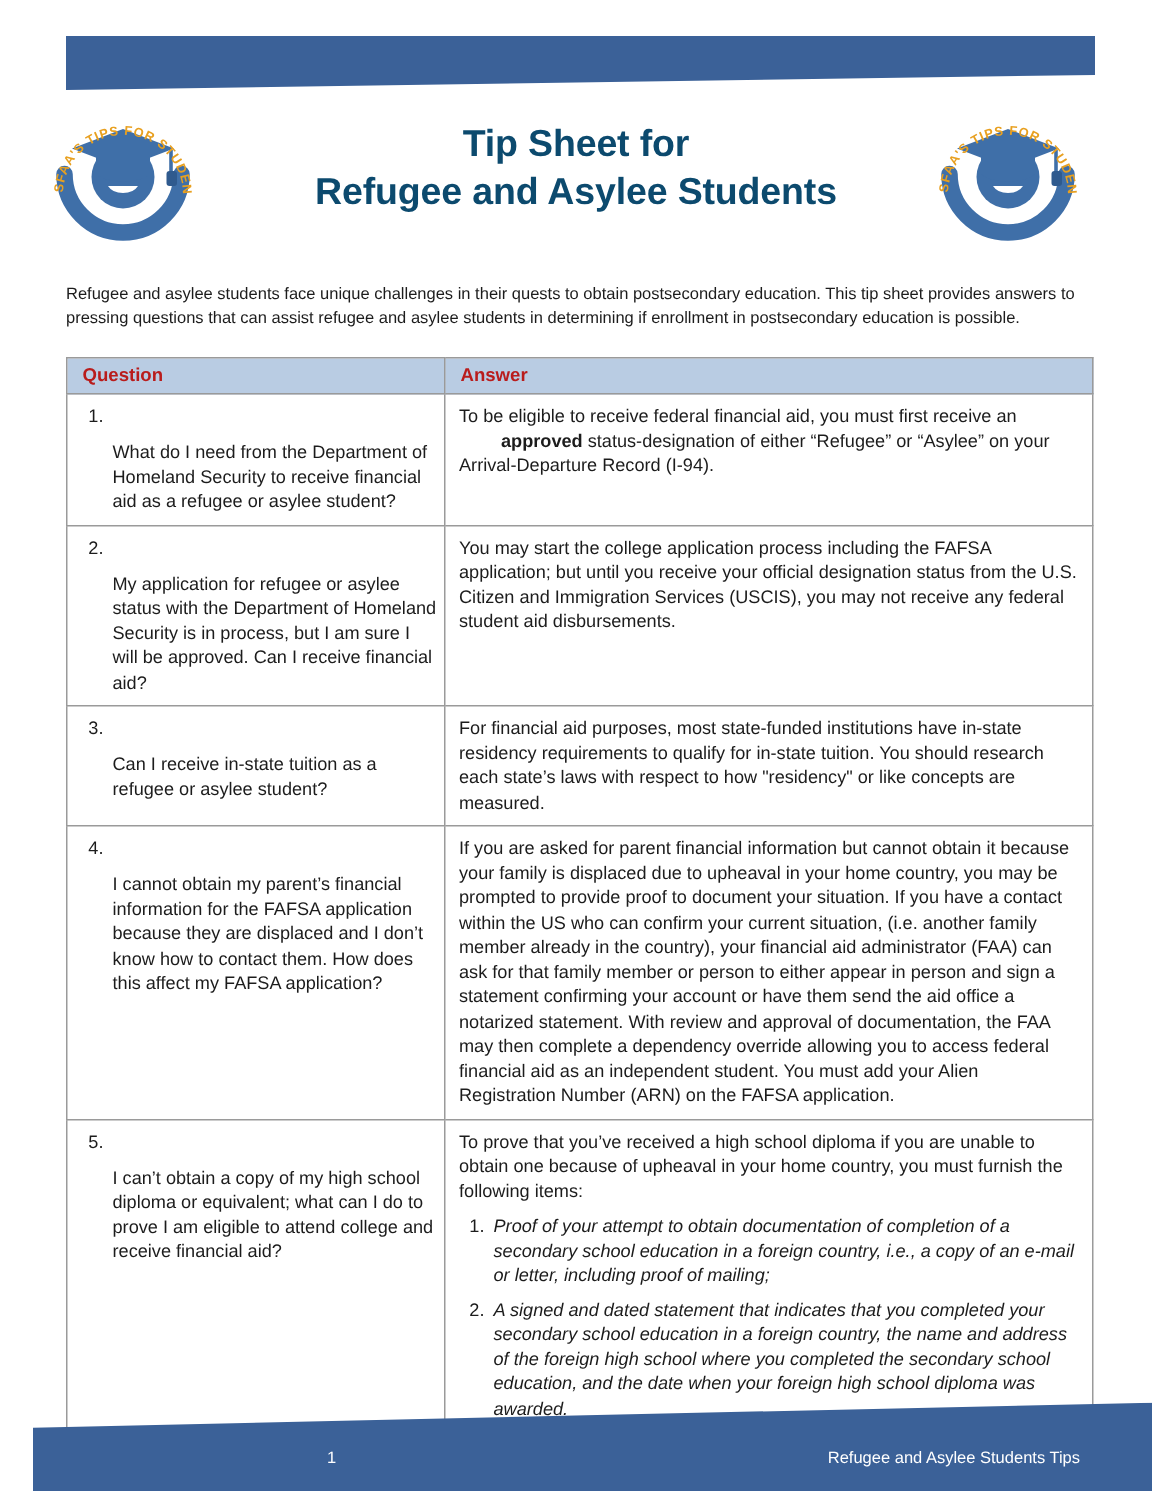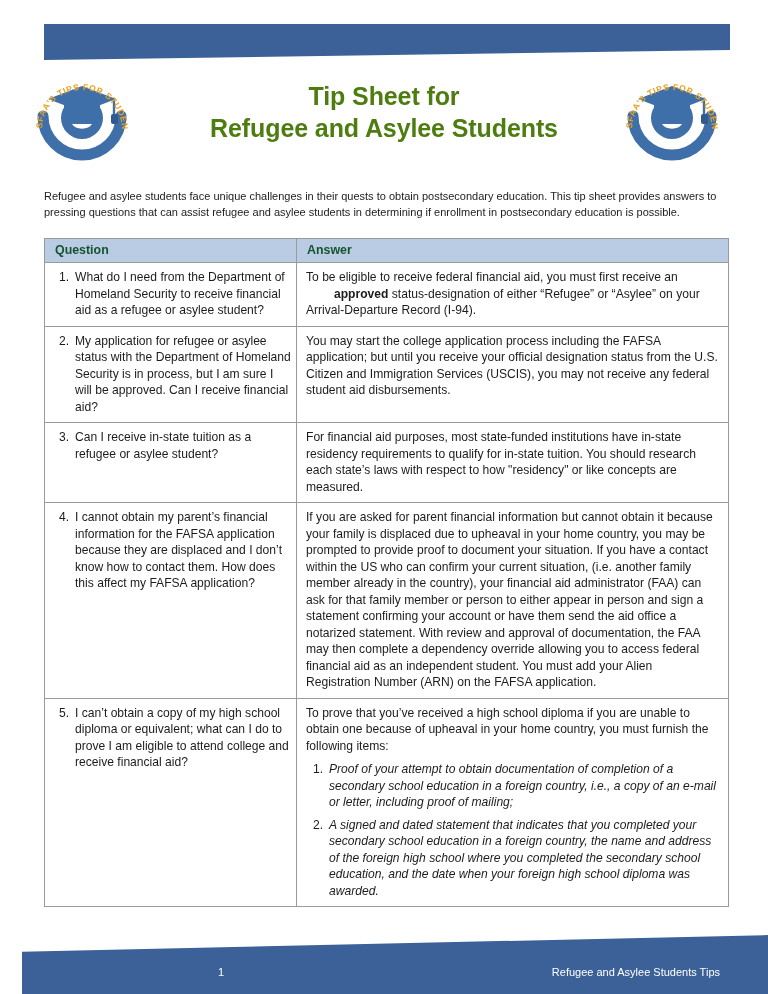--- a/index.html
+++ b/index.html
@@ -44,21 +44,21 @@
   .logo.left  { left: 28px; }
   .logo.right { left: 618px; }
   .logo svg { display: block; width: 108px; height: 102px; }
 
   .title-block {
     position: absolute;
     left: 150px;
     top: 18px;
     width: 468px;
     text-align: center;
-    color: #4d7c0f;
+    color: #0c4a6e;
     font-weight: bold;
     font-size: 25px;
     line-height: 1.28;
     letter-spacing: -0.1px;
   }
   .title-line { display: block; white-space: nowrap; }
 
   
   .intro {
     position: absolute;
@@ -83,21 +83,21 @@
   .qa-table col.c-q { width: 252px; }
   .qa-table col.c-a { width: 432px; }
 
   .qa-table th {
     background: #b9cce3;
     border: 1px solid #9a9a9a;
     text-align: left;
     font-size: 12.4px;
     font-weight: bold;
     padding: 4px 8px 5px 10px;
-    color: #14532d;
+    color: #b91c1c;
   }
   .qa-table td {
     border: 1px solid #9a9a9a;
     vertical-align: top;
     font-size: 12.1px;
     line-height: 1.365;
     padding: 6px 9px 7px 9px;
     color: #1c1c1c;
   }
   .qa-table td.q-cell { padding-left: 4px; padding-right: 4px; }
@@ -106,21 +106,21 @@
   .q-item {
     display: flex;
     align-items: flex-start;
   }
   .q-num {
     flex: 0 0 auto;
     width: 20px;
     text-align: right;
     padding-right: 6px;
   }
-  .q-text { flex: 1 1 auto; }
+  .q-text { flex: 1 1 auto; margin-top: 24px; }
 
   
   .a-para { margin: 0; }
   .a-list {
     margin: 7px 0 0 0;
     padding: 0;
     list-style: none;
   }
   .a-list li {
     display: flex;

